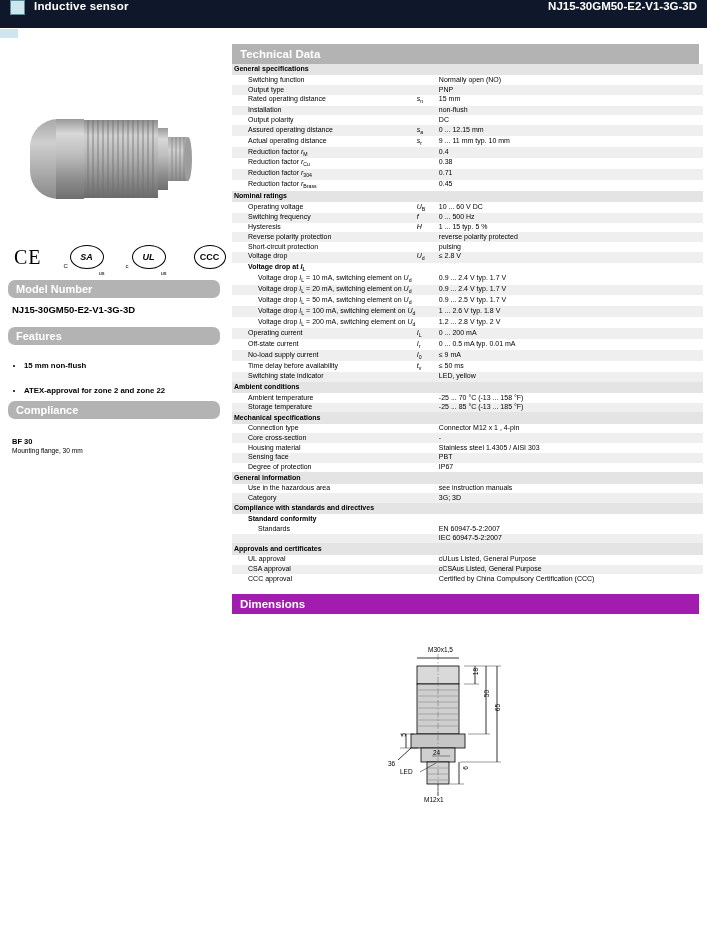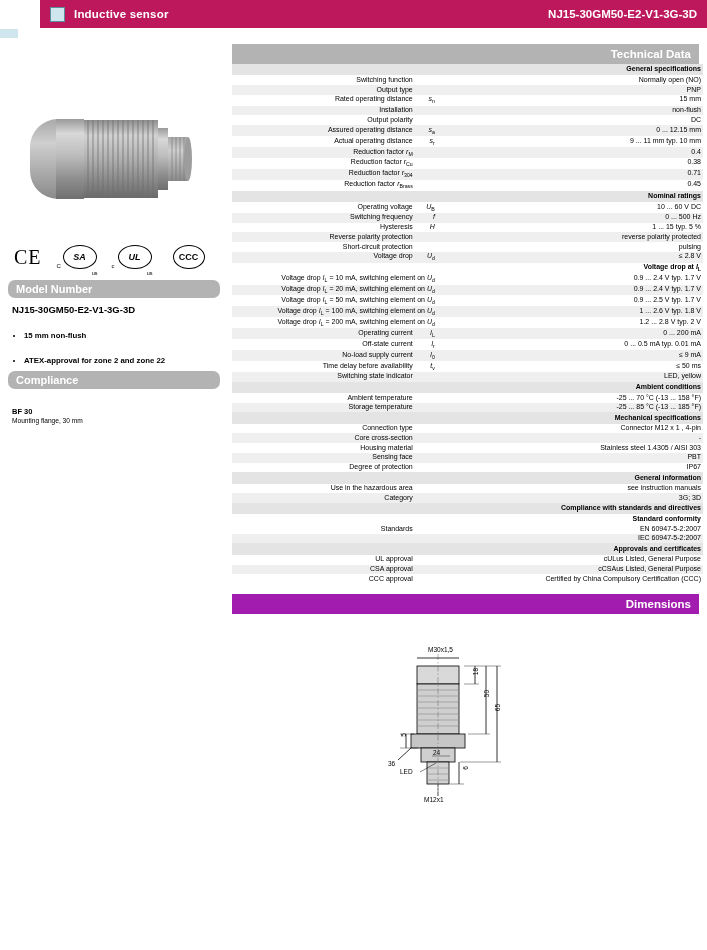--- a/index.html
+++ b/index.html
@@ -8,25 +8,24 @@
     background:#ffffff;
     font-family:"Liberation Sans", sans-serif;
     font-size:7.5px;
     color:#000;
     position:relative;
     overflow:hidden;
   }
   
   .header{
     height:28px;
-    background:#be185d;
-    display:flex;align-items:center;
+    background:#0f172a;
+    display:flex;align-items:flex-start;
     border-bottom:1px solid #fff;
     position:relative;
-    margin-left:40px;
   }
   .header .sq{
     width:13px;height:13px;
     background:#cfe6ef;
     border:1px solid #5a8fa0;
     margin-left:10px;
   }
   .header .title{
     font-size:11.5px;font-weight:bold;color:#ffffff;
     margin-left:9px;
@@ -36,30 +35,30 @@
     position:absolute;right:10px;
     font-size:11.5px;font-weight:bold;color:#ffffff;
   }
   .subbar{height:9px;background:#cfe6ef;width:18px;}
   .subbar-wrap{display:flex;}
   .subbar-rest{height:9px;background:#ffffff;flex:1;}
 
   
   .page{display:flex;width:707px;}
   .left{width:228px;padding:0;}
-  .right{width:479px;text-align:right;}
+  .right{width:479px;}
 
   
   .prodimg{
     height:190px;position:relative;margin-top:6px;
   }
   
   .marks{
     height:46px;display:flex;align-items:center;
-    padding-left:14px;gap:21px;
+    padding-left:14px;gap:28px;
   }
   .ce{font-size:20px;font-family:"Liberation Serif",serif;letter-spacing:1px;}
   .mark-circ{
     width:32px;height:22px;border:1.6px solid #000;border-radius:50%;
     display:flex;align-items:center;justify-content:center;
     font-size:9px;font-weight:bold;font-style:italic;
     position:relative;
   }
   .mark-sub{position:absolute;bottom:-8px;right:-2px;font-size:5.5px;font-style:normal;font-weight:normal;}
   .mark-pre{position:absolute;bottom:-1px;left:-7px;font-size:6px;font-style:normal;font-weight:normal;}
@@ -205,20 +204,21 @@
         <span class="mark-pre">c</span>
         <span>UL</span>
         <span class="mark-sub">us</span>
       </div>
       <div class="ccc">CCC</div>
     </div>
 
     <div class="secbar">Model Number</div>
     <div class="modelnum">NJ15-30GM50-E2-V1-3G-3D</div>
 
+    <div class="secbar" style="margin-top:12px;">Features</div>
     <ul class="feat">
       <li>15 mm non-flush</li>
       <li>ATEX-approval for zone 2 and zone 22</li>
     </ul>
 
     <div class="secbar" style="margin-top:6px;">Compliance</div>
     <div class="secbody">
       <div class="acc-name" style="margin-top:0;">BF 30</div>
       <div class="acc-desc">Mounting flange, 30 mm</div>
     </div>

